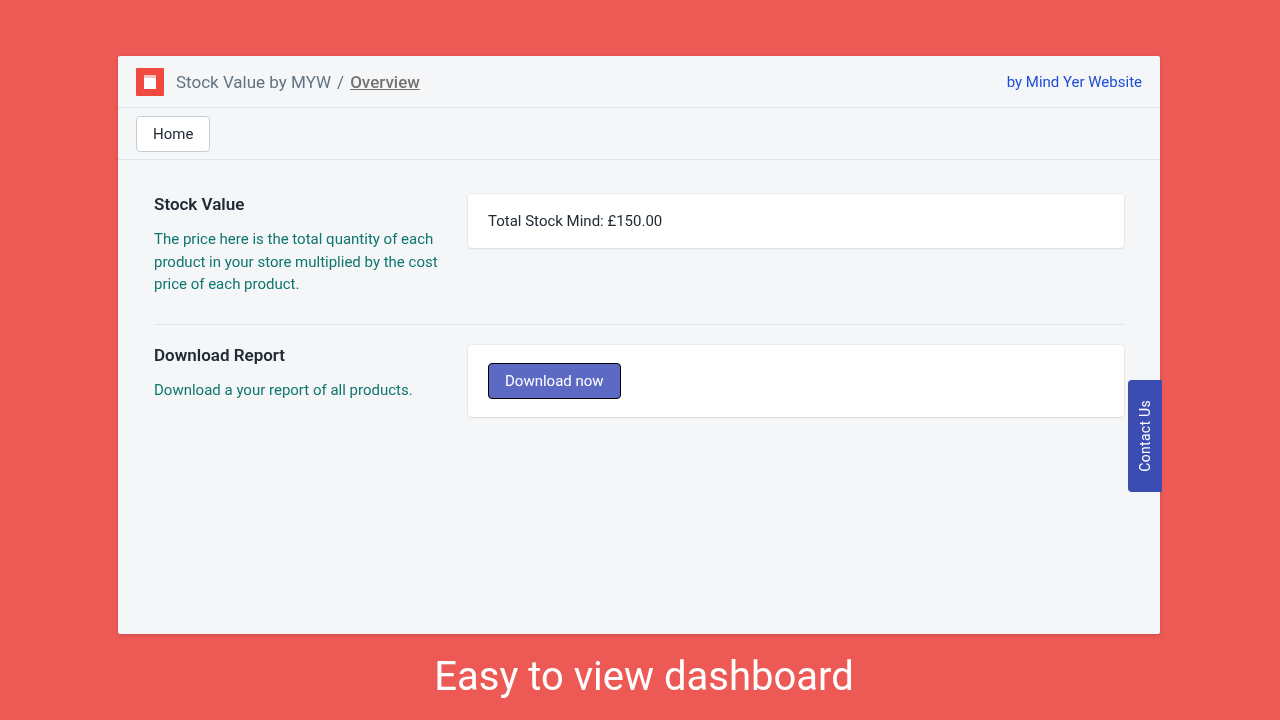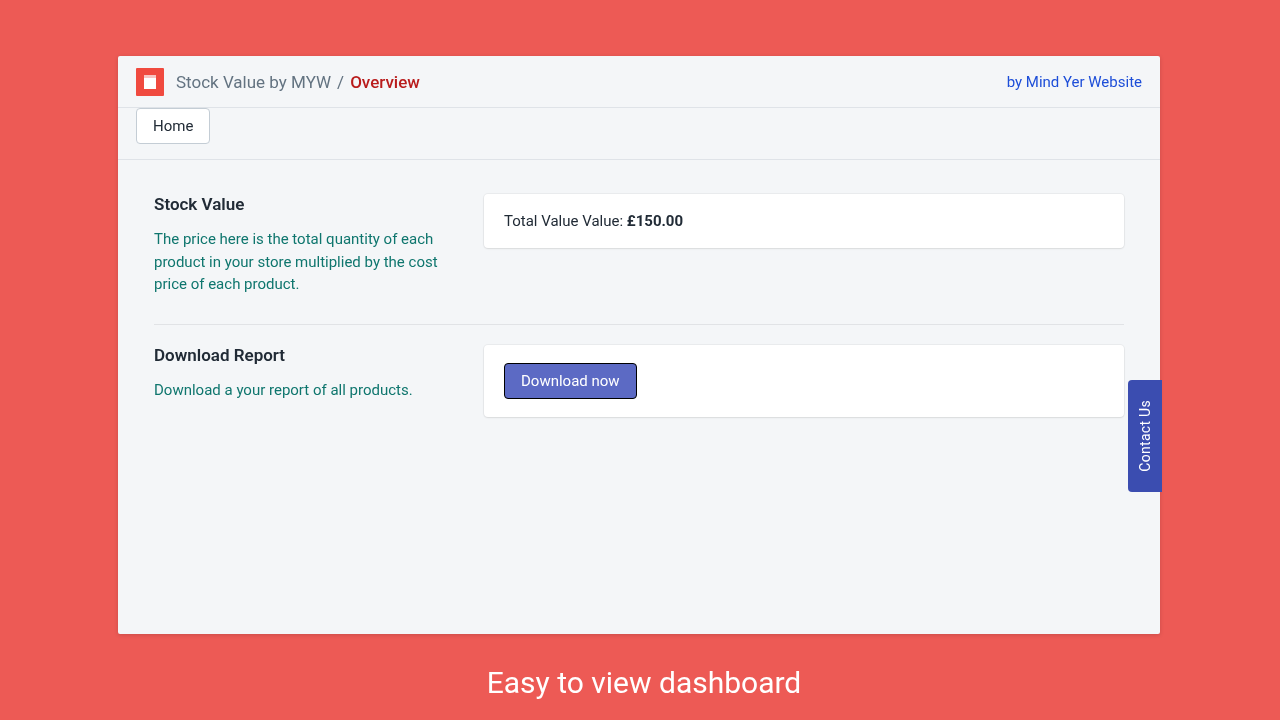--- a/index.html
+++ b/index.html
@@ -37,50 +37,49 @@
     width: 12px; height: 14px;
     background: #fff;
     border-top: 3px solid #f7c6c2;
   }
   .breadcrumb {
     display: flex; align-items: center;
     font-size: 17px;
     color: #637381;
   }
   .breadcrumb .sep { margin: 0 6px; color: #637381; }
-  .breadcrumb .current { color: #b91c1c; font-weight: 500; }
+  .breadcrumb .current { color: #737373; font-weight: 500; text-decoration: underline; }
   .titlebar-right {
     margin-left: auto;
     font-size: 15px;
     color: #1d4ed8;
   }
   .toolbar {
     height: 52px;
     display: flex;
-    align-items: flex-start;
+    align-items: center;
     padding: 0 18px;
     border-bottom: 1px solid #dfe3e8;
-    flex-direction: column;
   }
   .btn {
     border: 1px solid #c4cdd5;
     background: #fff;
     color: #212b36;
     font-size: 15px;
     padding: 8px 16px;
     border-radius: 4px;
     cursor: pointer;
     font-family: inherit;
   }
   .content {
     padding: 24px 36px;
   }
   .section {
     display: flex;
-    gap: 30px;
+    gap: 14px;
     padding: 10px 0 28px;
   }
   .section + .section {
     border-top: 1px solid #e1e3e6;
     padding-top: 20px;
   }
   .section-left {
     width: 300px;
     flex: 0 0 300px;
   }
@@ -101,21 +100,21 @@
   .card {
     background: #fff;
     border-radius: 4px;
     box-shadow: 0 1px 2px rgba(0,0,0,0.08), 0 0 0 1px rgba(63,63,68,0.05);
     padding: 18px 20px;
   }
   .stock-line {
     font-size: 15px;
     color: #212b36;
   }
-  .stock-line .value { font-weight: 700; }
+  .stock-line .value { font-weight: 400; }
   .btn-primary {
     background: #5c6ac4;
     border: 1px solid #000000;
     color: #fff;
   }
   .contact-tab {
     position: absolute;
     right: 118px;
     top: 380px;
     width: 34px;
@@ -134,21 +133,21 @@
     transform: rotate(180deg);
     font-size: 14px;
     letter-spacing: 0.3px;
   }
   .tagline {
     position: absolute;
     left: 8px; right: 0;
     bottom: 20px;
     text-align: center;
     color: #fff;
-    font-size: 30px;
+    font-size: 40px;
     font-weight: 400;
   }
 </style>
 </head>
 <body>
 
 <div class="stage">
 
   <div class="app-window">
 
@@ -171,21 +170,21 @@
     <div class="content">
 
       <div class="section">
         <div class="section-left">
           <div class="section-title">Stock Value</div>
           <div class="section-desc">The price here is the total quantity of each product in your store multiplied by the cost price of each product.</div>
         </div>
         <div class="section-right">
           <div class="card">
             <div class="stock-line">
-              <span>Total Value Value: </span><span class="value">£150.00</span>
+              <span>Total Stock Mind: </span><span class="value">£150.00</span>
             </div>
           </div>
         </div>
       </div>
 
       <div class="section">
         <div class="section-left">
           <div class="section-title">Download Report</div>
           <div class="section-desc">Download a your report of all products.</div>
         </div>

